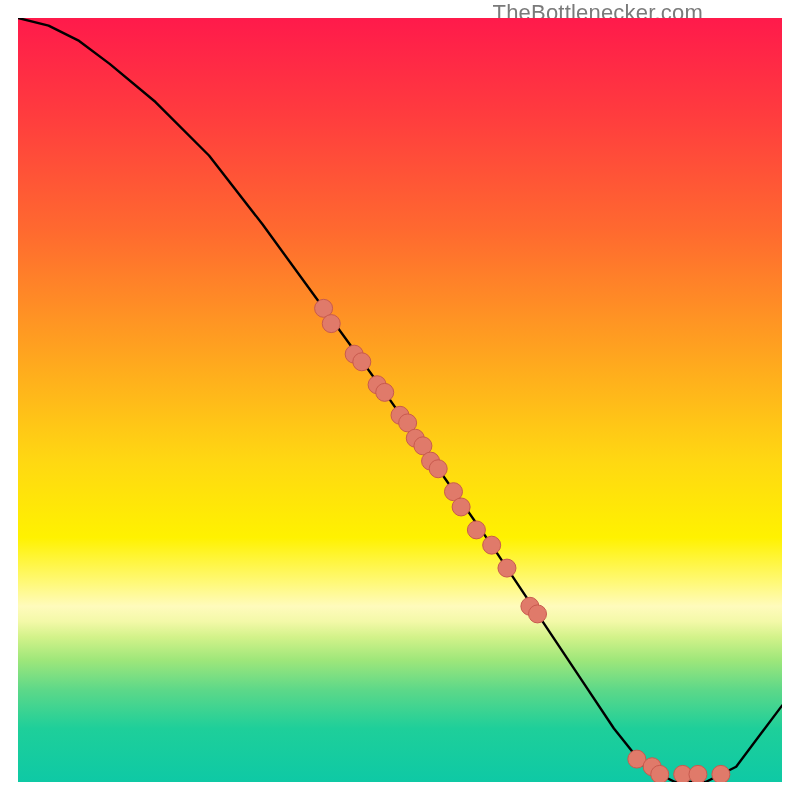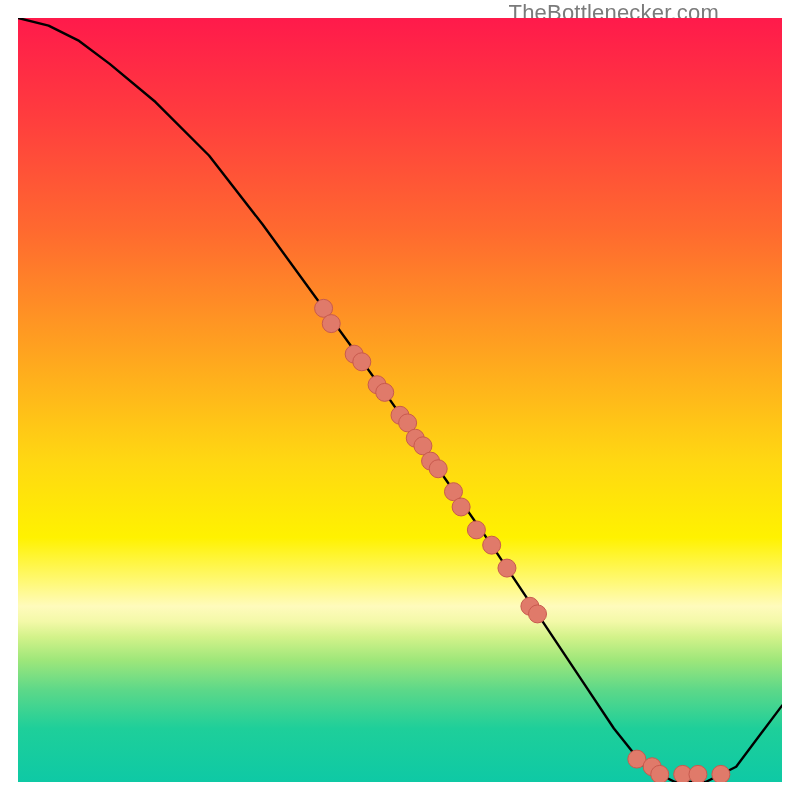--- a/index.html
+++ b/index.html
@@ -8,21 +8,20 @@
     width: 800px;
     height: 800px;
     overflow: hidden;
     background: #ffffff;
     font-family: Arial, Helvetica, sans-serif;
   }
   .stage {
     position: relative;
     width: 723px;
     height: 800px;
-    padding-left: 16px;
   }
   .plot-area {
     position: absolute;
     left: 18px;
     top: 18px;
     width: 764px;
     height: 764px;
     box-sizing: border-box;
   }
   .gradient {

